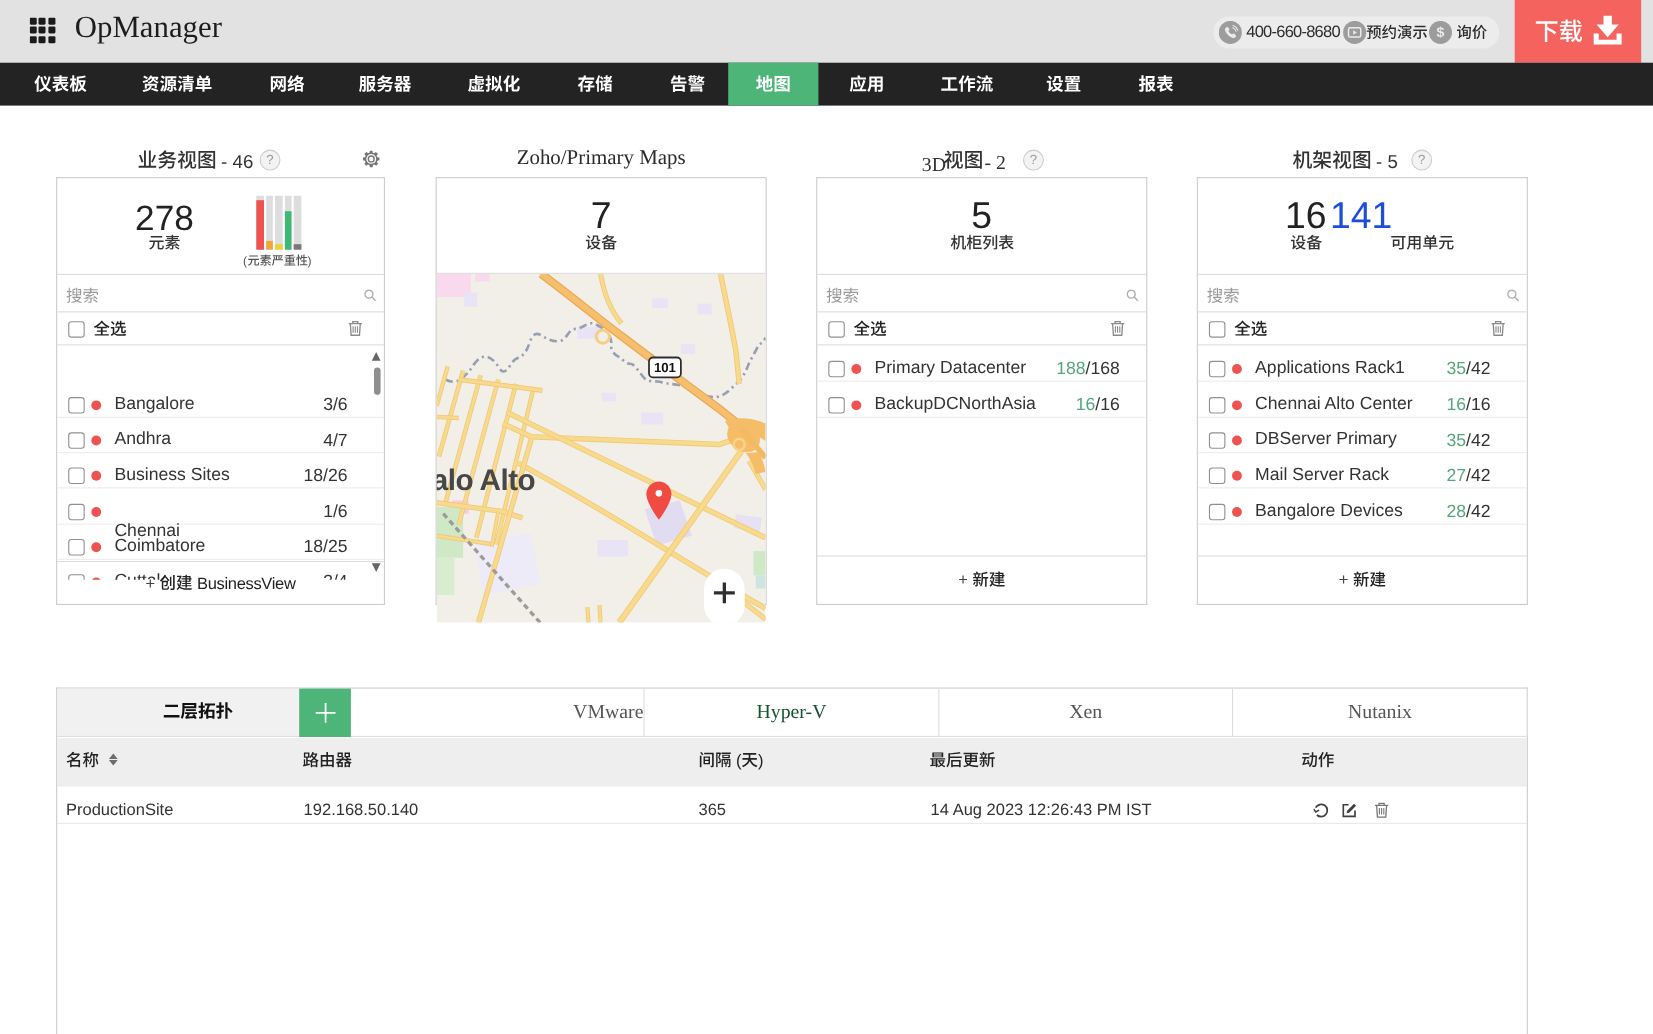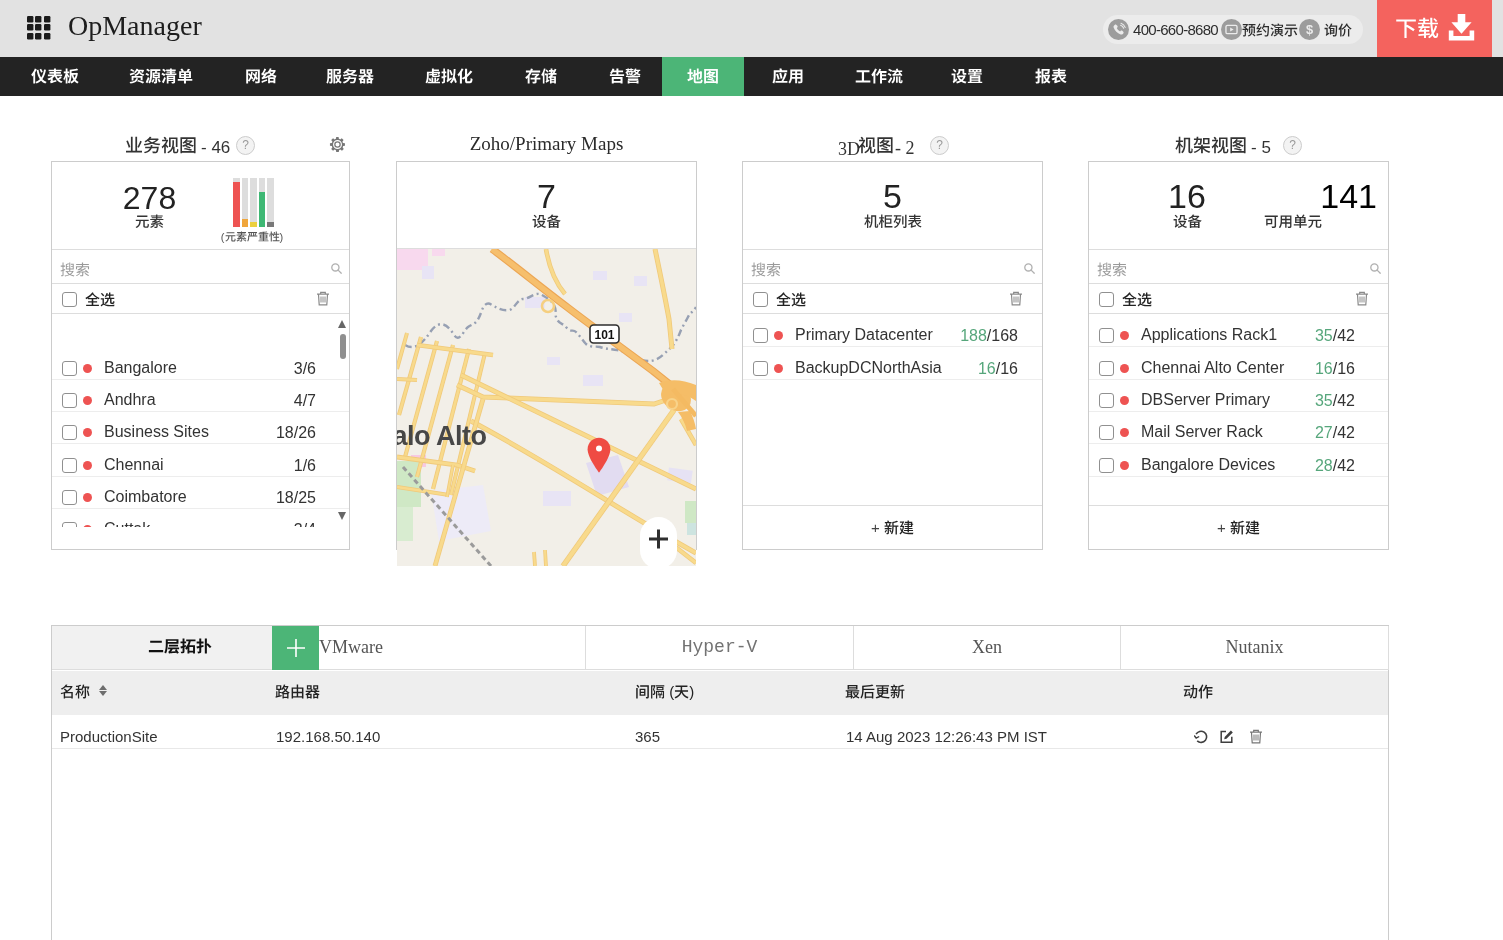--- a/index.html
+++ b/index.html
@@ -291,39 +291,43 @@
       </div>
       <div class="lrow" style="top:97.02000000000001px">
         <div class="ckb" style="left:10px;top:13px"></div>
         <div class="dot" style="left:31px;top:16px"></div>
         <span style="position:absolute;left:52px;top:11px">Business Sites</span>
         <span class="cnt">18/26</span>
       </div>
       <div class="lrow" style="top:129.36px">
         <div class="ckb" style="left:10px;top:13px"></div>
         <div class="dot" style="left:31px;top:16px"></div>
-        <span style="position:absolute;left:52px;top:11px">Chennai</span>
+        <span style="position:absolute;left:52px;top:29px">Chennai</span>
         <span class="cnt">1/6</span>
       </div>
       <div class="lrow" style="top:161.70000000000002px">
         <div class="ckb" style="left:10px;top:13px"></div>
         <div class="dot" style="left:31px;top:16px"></div>
         <span style="position:absolute;left:52px;top:11px">Coimbatore</span>
         <span class="cnt">18/25</span>
       </div>
       <div class="lrow" style="top:194.04000000000002px">
         <div class="ckb" style="left:10px;top:13px"></div>
         <div class="dot" style="left:31px;top:16px"></div>
         <span style="position:absolute;left:52px;top:11px">Cuttak</span>
         <span class="cnt">3/4</span>
       </div>
     </div>
     <div class="abs" style="right:3px;top:158px;width:0;height:0;border-left:4.5px solid transparent;border-right:4.5px solid transparent;border-bottom:8px solid #666"></div>
     <div class="abs" style="right:3.5px;top:172px;width:6px;height:25px;border-radius:3px;background:#8f8f8f"></div>
     <div class="abs" style="right:3px;top:350px;width:0;height:0;border-left:4.5px solid transparent;border-right:4.5px solid transparent;border-top:8px solid #666"></div>
+    <div class="bbar" style="height:39px;padding-top:11px"><span style="font-size:15px;color:#444">+ </span><svg class="zh" style="width:30px;height:15px;" viewBox="0 0 500 250" fill="#222">
+        <use href="#m521B" x="0"></use>
+        <use href="#m5EFA" x="250"></use>
+      </svg><span style="font-size:15px;color:#222;letter-spacing:-0.3px"> BusinessView</span></div>
   </div>
 <div class="panel" style="left:396px;width:301px">
     <div class="abs" style="left:0;top:14.5px;width:100%;text-align:center;font-size:34px;color:#222">7</div>
     <div class="abs" style="left:0;top:50.5px;width:100%;text-align:center"><svg class="zh" style="width:29.0px;height:14.5px;" viewBox="0 0 500 250" fill="#333">
         <use href="#m8BBE" x="0"></use>
         <use href="#m5907" x="250"></use>
       </svg></div>
     <div class="abs" style="left:0;right:0;top:86px;height:1px;background:#ddd"></div>
     <svg class="abs" style="left:0;top:87px" width="299" height="317" viewBox="0 0 299 317">
       <rect width="299" height="317" fill="#f2efe8"></rect>
@@ -453,21 +457,21 @@
         <use href="#m65B0" x="0"></use>
         <use href="#m5EFA" x="250"></use>
       </svg></div>
   </div>
 <div class="panel" style="left:1088px;width:301px">
     <div class="abs" style="left:0;top:14.5px;width:196px;text-align:center;font-size:34px;color:#222">16</div>
     <div class="abs" style="left:0;top:50.5px;width:196px;text-align:center"><svg class="zh" style="width:29.0px;height:14.5px;" viewBox="0 0 500 250" fill="#333">
         <use href="#m8BBE" x="0"></use>
         <use href="#m5907" x="250"></use>
       </svg></div>
-    <div class="abs" style="left:120px;top:14.5px;width:168px;text-align:right;font-size:34px;color:#000000">141</div>
+    <div class="abs" style="left:120px;top:14.5px;width:168px;text-align:left;font-size:34px;color:#1d4ed8">141</div>
     <div class="abs" style="left:120px;top:50.5px;width:168px;text-align:center"><svg class="zh" style="width:58.0px;height:14.5px;" viewBox="0 0 1000 250" fill="#333">
         <use href="#m53EF" x="0"></use>
         <use href="#m7528" x="250"></use>
         <use href="#m5355" x="500"></use>
         <use href="#m5143" x="750"></use>
       </svg></div>
     <div class="srow">
       <span style="position:absolute;left:8px;top:11px"><svg class="zh" style="width:30px;height:15px;" viewBox="0 0 500 250" fill="#999">
           <use href="#r641C" x="0"></use>
           <use href="#r7D22" x="250"></use>
@@ -528,22 +532,22 @@
         <use href="#b4E8C" x="0"></use>
         <use href="#b5C42" x="250"></use>
         <use href="#b62D3" x="500"></use>
         <use href="#b6251" x="750"></use>
       </svg></div>
     <div class="abs" style="left:220px;top:0;width:47px;height:44px;background:#4cb577">
       <svg style="position:absolute;left:12px;top:10px" width="24" height="24" viewBox="0 0 24 24">
         <path d="M12 3v18M3 12h18" stroke="#fff" stroke-width="1.6"></path>
       </svg>
     </div>
-    <div class="abs" style="left:267px;top:0;width:267px;height:44px;border-right:1px solid #ddd;border-bottom:1px solid #ddd;text-align:left;padding-top:11px;font-family:'Liberation Serif',serif;font-size:18px;color:#555">VMware</div>
-    <div class="abs" style="left:534px;top:0;width:268px;height:44px;border-right:1px solid #ddd;border-bottom:1px solid #ddd;text-align:center;padding-top:11px;font-family:Liberation Mono, monospace;font-size:18px;color:#737373">Hyper-V</div>
+    <div class="abs" style="left:267px;top:0;width:267px;height:44px;border-right:1px solid #ddd;border-bottom:1px solid #ddd;text-align:right;padding-top:11px;font-family:'Liberation Serif',serif;font-size:18px;color:#555">VMware</div>
+    <div class="abs" style="left:534px;top:0;width:268px;height:44px;border-right:1px solid #ddd;border-bottom:1px solid #ddd;text-align:center;padding-top:11px;font-family:Liberation Serif, serif;font-size:18px;color:#14532d">Hyper-V</div>
     <div class="abs" style="left:802px;top:0;width:267px;height:44px;border-right:1px solid #ddd;border-bottom:1px solid #ddd;text-align:center;padding-top:11px;font-family:'Liberation Serif',serif;font-size:18px;color:#555">Xen</div>
     <div class="abs" style="left:1069px;top:0;width:268px;height:44px;border-right:1px solid #ddd;border-bottom:1px solid #ddd;text-align:center;padding-top:11px;font-family:'Liberation Serif',serif;font-size:18px;color:#555">Nutanix</div>
     <div class="abs" style="left:1336px;top:0;width:1px;height:44px"></div>
     <div class="abs" style="left:0;top:45px;width:1336px;height:44px;background:#eee"></div>
     <div class="abs" style="left:8px;top:57px"><svg class="zh" style="width:30px;height:15px;" viewBox="0 0 500 250" fill="#222">
         <use href="#m540D" x="0"></use>
         <use href="#m79F0" x="250"></use>
       </svg></div>
     <div class="abs" style="left:47px;top:59px;width:0;height:0;border-left:4px solid transparent;border-right:4px solid transparent;border-bottom:5px solid #6d6d6d"></div>
     <div class="abs" style="left:47px;top:65px;width:0;height:0;border-left:4px solid transparent;border-right:4px solid transparent;border-top:5px solid #6d6d6d"></div>

